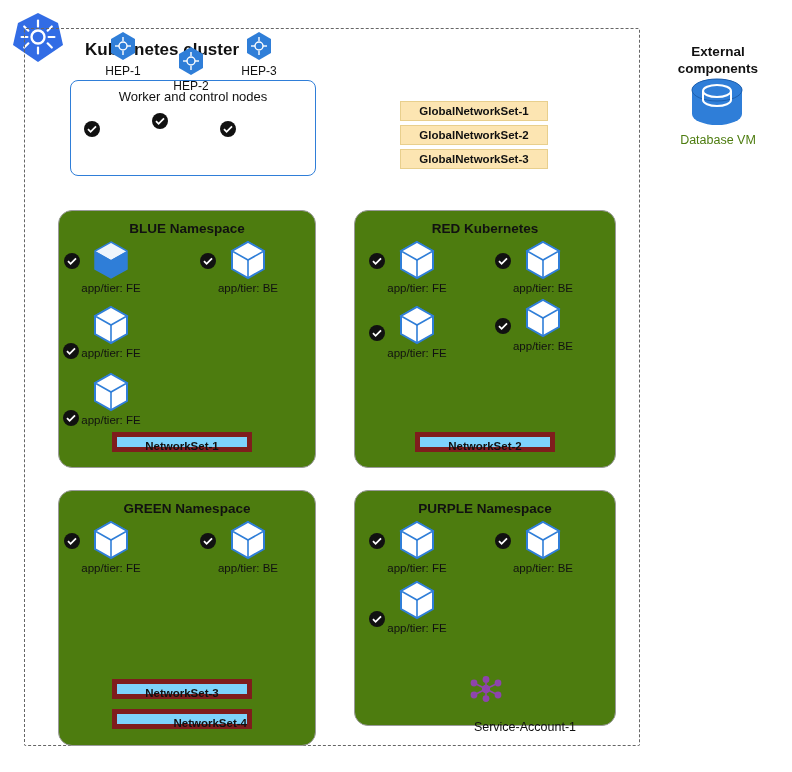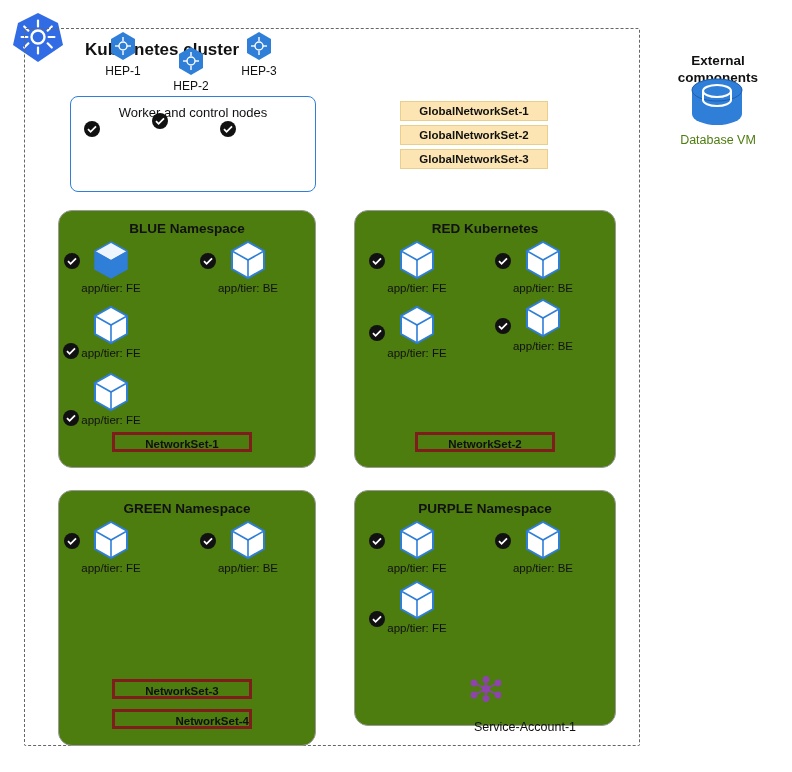--- a/index.html
+++ b/index.html
@@ -42,21 +42,21 @@
     left: 10px;
     top: 10px;
     width: 56px;
     height: 56px;
   }
 
   
   #nodes-box {
     position: absolute;
     left: 70px;
-    top: 96px;
+    top: 80px;
     width: 246px;
     height: 96px;
     border: 1px solid #2f7ed8;
     border-radius: 8px;
     box-sizing: border-box;
     background: #ffffff;
   }
   #nodes-title {
     position: absolute;
     left: 0;
@@ -94,21 +94,21 @@
     line-height: 18px;
   }
   #gns-1 { top: 101px; }
   #gns-2 { top: 125px; }
   #gns-3 { top: 149px; }
 
   
   #external-title {
     position: absolute;
     left: 660px;
-    top: 52px;
+    top: 43px;
     width: 116px;
     text-align: center;
     font-size: 13.5px;
     font-weight: bold;
     color: #111111;
     line-height: 17px;
   }
   #db-vm-icon {
     position: absolute;
     left: 690px;
@@ -173,22 +173,22 @@
     position: absolute;
     width: 16px;
     height: 16px;
   }
 
   
   .netset {
     position: absolute;
     width: 140px;
     height: 20px;
-    background: #4d7c0f;
-    border: 3px solid #7f1d1d;
+    background: #7dd3fc;
+    border: 5px solid #7f1d1d;
     box-sizing: border-box;
     font-size: 11.5px;
     font-weight: bold;
     color: #111111;
     text-align: center;
     line-height: 18px;
   }
 
   
   #sa-icon {

